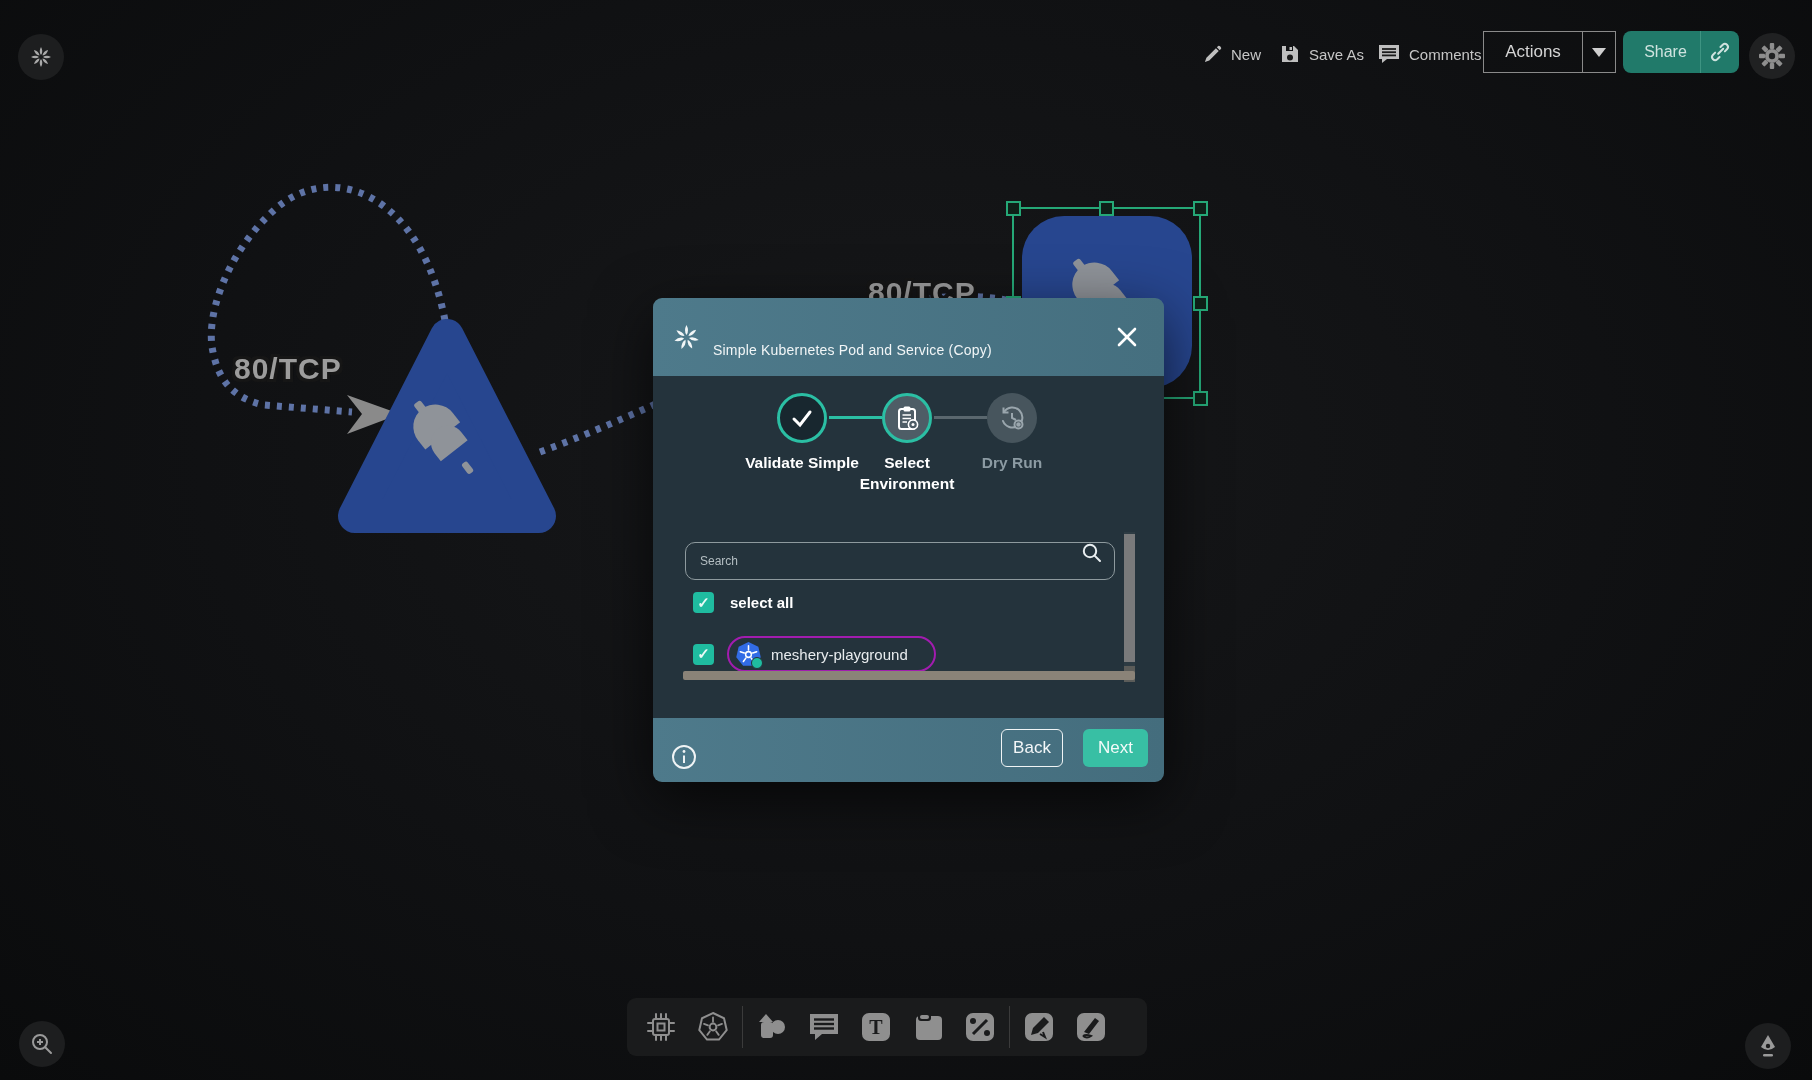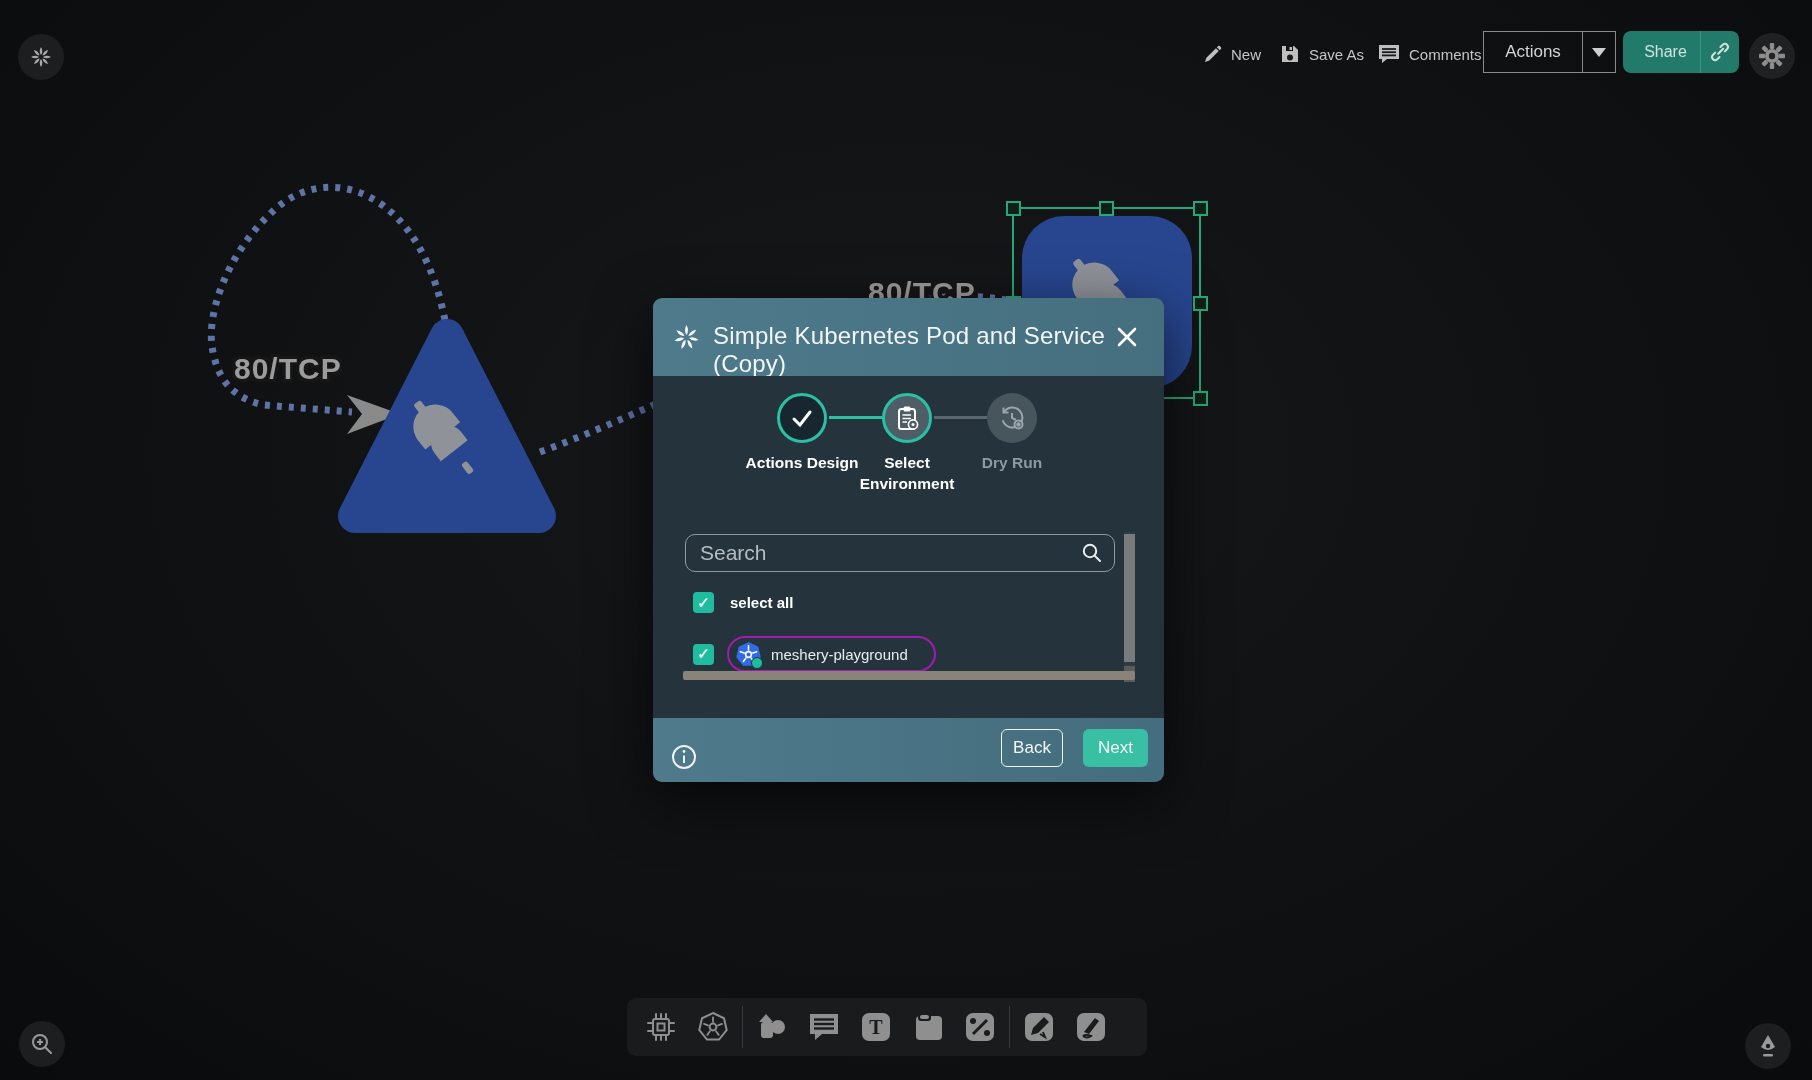--- a/index.html
+++ b/index.html
@@ -21,36 +21,36 @@
   .share-btn .lbl{flex:1;text-align:center;}
   .share-btn .div{width:1px;height:100%;background:#3e9482;}
   .share-btn .link{width:38px;display:flex;align-items:center;justify-content:center;}
   .corner-circle{position:absolute;width:46px;height:46px;border-radius:50%;background:#1d1e1f;
     display:flex;align-items:center;justify-content:center;}
   
   .modal{position:absolute;left:653px;top:298px;width:511px;height:484px;border-radius:9px;
     overflow:hidden;z-index:50;box-shadow:0 18px 60px rgba(0,0,0,.65);}
   .modal-header{height:78px;background:linear-gradient(90deg,#4e7a8b,#456f7f);display:flex;
     align-items:center;padding:0 20px;box-sizing:border-box;color:#f2f6f7;}
-  .modal-title{font-size:24px;margin-left:13px;flex:1;letter-spacing:.2px;margin-top:26px;}
+  .modal-title{font-size:14px;margin-left:13px;flex:1;letter-spacing:.2px;margin-top:26px;}
   .modal-close{width:34px;height:34px;display:flex;align-items:center;justify-content:center;cursor:pointer;}
   .modal-body{position:relative;height:342px;background:#24333c;}
   .step-circle{position:absolute;width:50px;height:50px;border-radius:50%;box-sizing:border-box;
     display:flex;align-items:center;justify-content:center;}
   .sc-done{border:3px solid #2bbfa4;background:#18272f;}
   .sc-active{border:3px solid #2bbfa4;background:#4e5d66;}
   .sc-pending{background:#47555d;}
   .step-conn{position:absolute;height:3px;top:40px;}
   .step-label{position:absolute;top:77px;width:120px;text-align:center;font-size:15.5px;
     font-weight:bold;color:#fff;line-height:1.35;}
   .step-label.pending{color:#8c9ba3;font-weight:bold;}
   .search-wrap{position:absolute;left:32px;top:158px;width:430px;height:38px;}
   .search-input{width:100%;height:100%;box-sizing:border-box;background:transparent;border:1px solid #8e9a9e;
-    border-radius:10px;color:#d7dee1;font-size:21px;padding:0 32px 0 14px;outline:none;
-    font-family:"Liberation Sans",sans-serif;}
+    border-radius:10px;color:#d7dee1;font-size:12px;padding:0 32px 0 14px;outline:none;
+    font-family:"Liberation Sans",sans-serif;margin-top:8px;}
   .search-input::placeholder{color:#b4bec2;}
   .search-mag{position:absolute;right:12px;top:8px;}
   .vscroll{position:absolute;left:471px;top:156px;width:11px;height:150px;background:#2d3b43;}
   .vscroll .thumb{position:absolute;left:0;top:2px;width:11px;height:128px;background:#797a7b;}
   .vscroll .corner{position:absolute;left:0;bottom:0;width:11px;height:16px;background:#5b5c59;}
   .hscroll{position:absolute;left:30px;top:295px;width:452px;height:9px;background:#8a8378;border-radius:2px;}
   .checkbox{width:21px;height:21px;border-radius:4px;background:#1fbca0;display:flex;align-items:center;
     justify-content:center;color:#eafaf6;font-size:15px;font-weight:bold;}
   .row-selectall{position:absolute;left:40px;top:216px;display:flex;align-items:center;gap:16px;
     color:#fff;font-size:15px;font-weight:bold;}
@@ -314,21 +314,21 @@
       <div class="step-conn" style="left:281px;width:53px;background:#5a676e;"></div>
       <div class="step-circle sc-pending" style="left:334px;top:17px;">
         <svg width="26" height="26" viewBox="0 0 26 26" fill="none" stroke="#9aa6ad" stroke-width="2">
           <path d="M5,7 A10,10 0 1 1 4,16" stroke-linecap="round"></path>
           <polyline points="4.5,2.5 4.5,7.5 9.5,7.5"></polyline>
           <polyline points="13,8 13,13 17,15"></polyline>
           <circle cx="19.5" cy="19.5" r="4" fill="#47555d"></circle>
           <circle cx="19.5" cy="19.5" r="1.3" fill="#9aa6ad"></circle>
         </svg>
       </div>
-      <div class="step-label" style="left:89px;">Actions Design</div>
+      <div class="step-label" style="left:89px;">Validate Simple</div>
       <div class="step-label" style="left:194px;">Select Environment</div>
       <div class="step-label pending" style="left:299px;">Dry Run</div>
 
       <div class="search-wrap">
         <input class="search-input" type="text" placeholder="Search" style="">
         <span class="search-mag">
           <svg width="22" height="22" viewBox="0 0 22 22" fill="none" stroke="#e8eef0" stroke-width="2">
               <circle cx="9" cy="9" r="6.2"></circle>
               <line x1="13.6" y1="13.6" x2="19" y2="19" stroke-linecap="round"></line>
             </svg>

